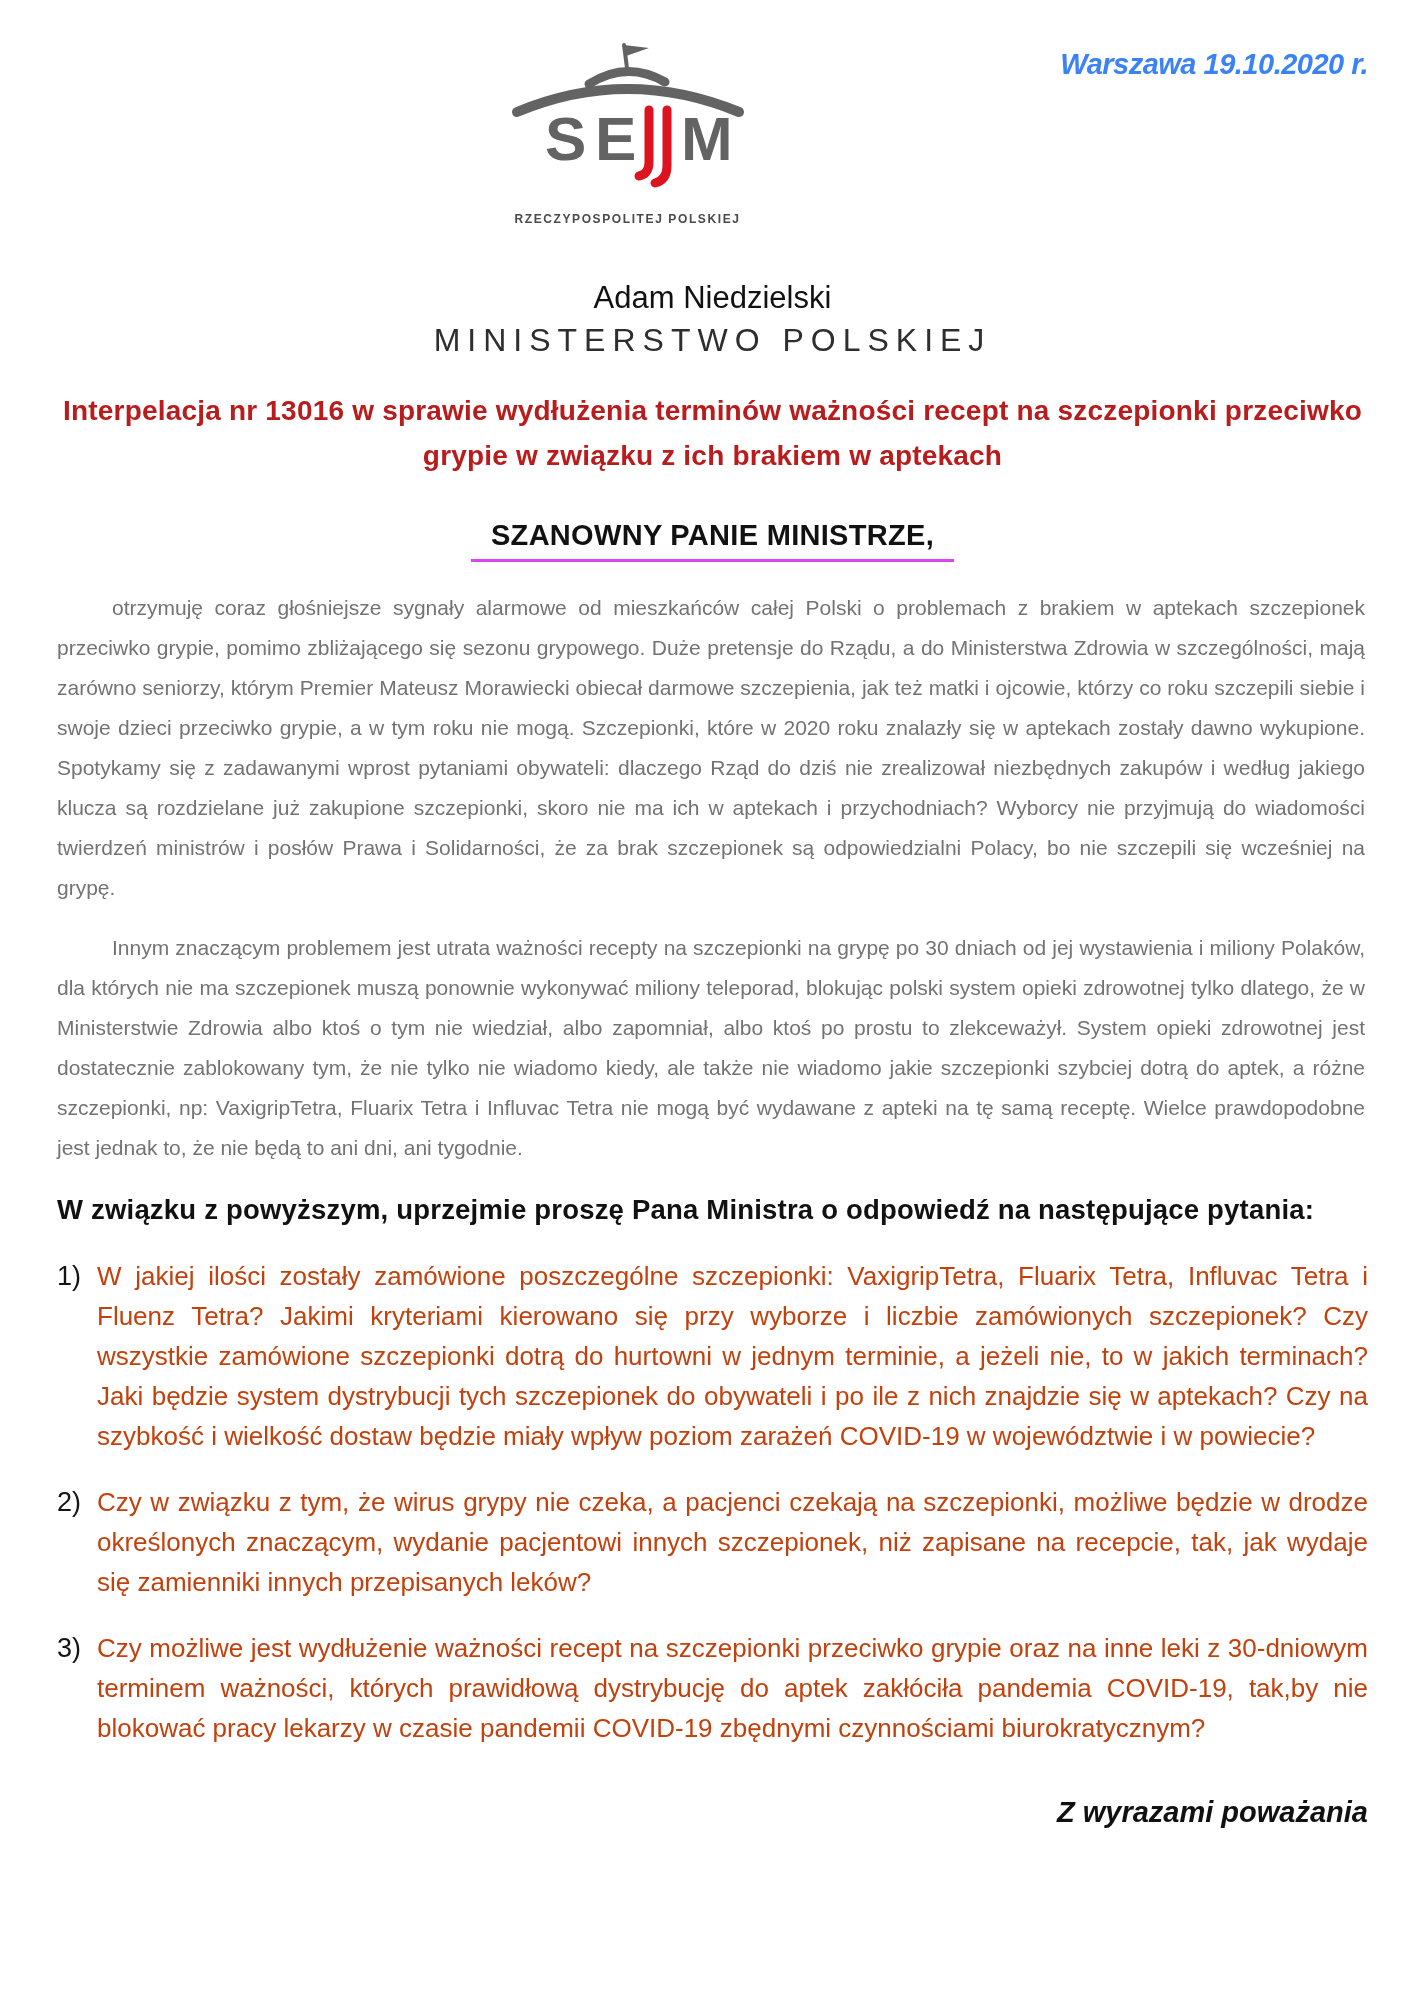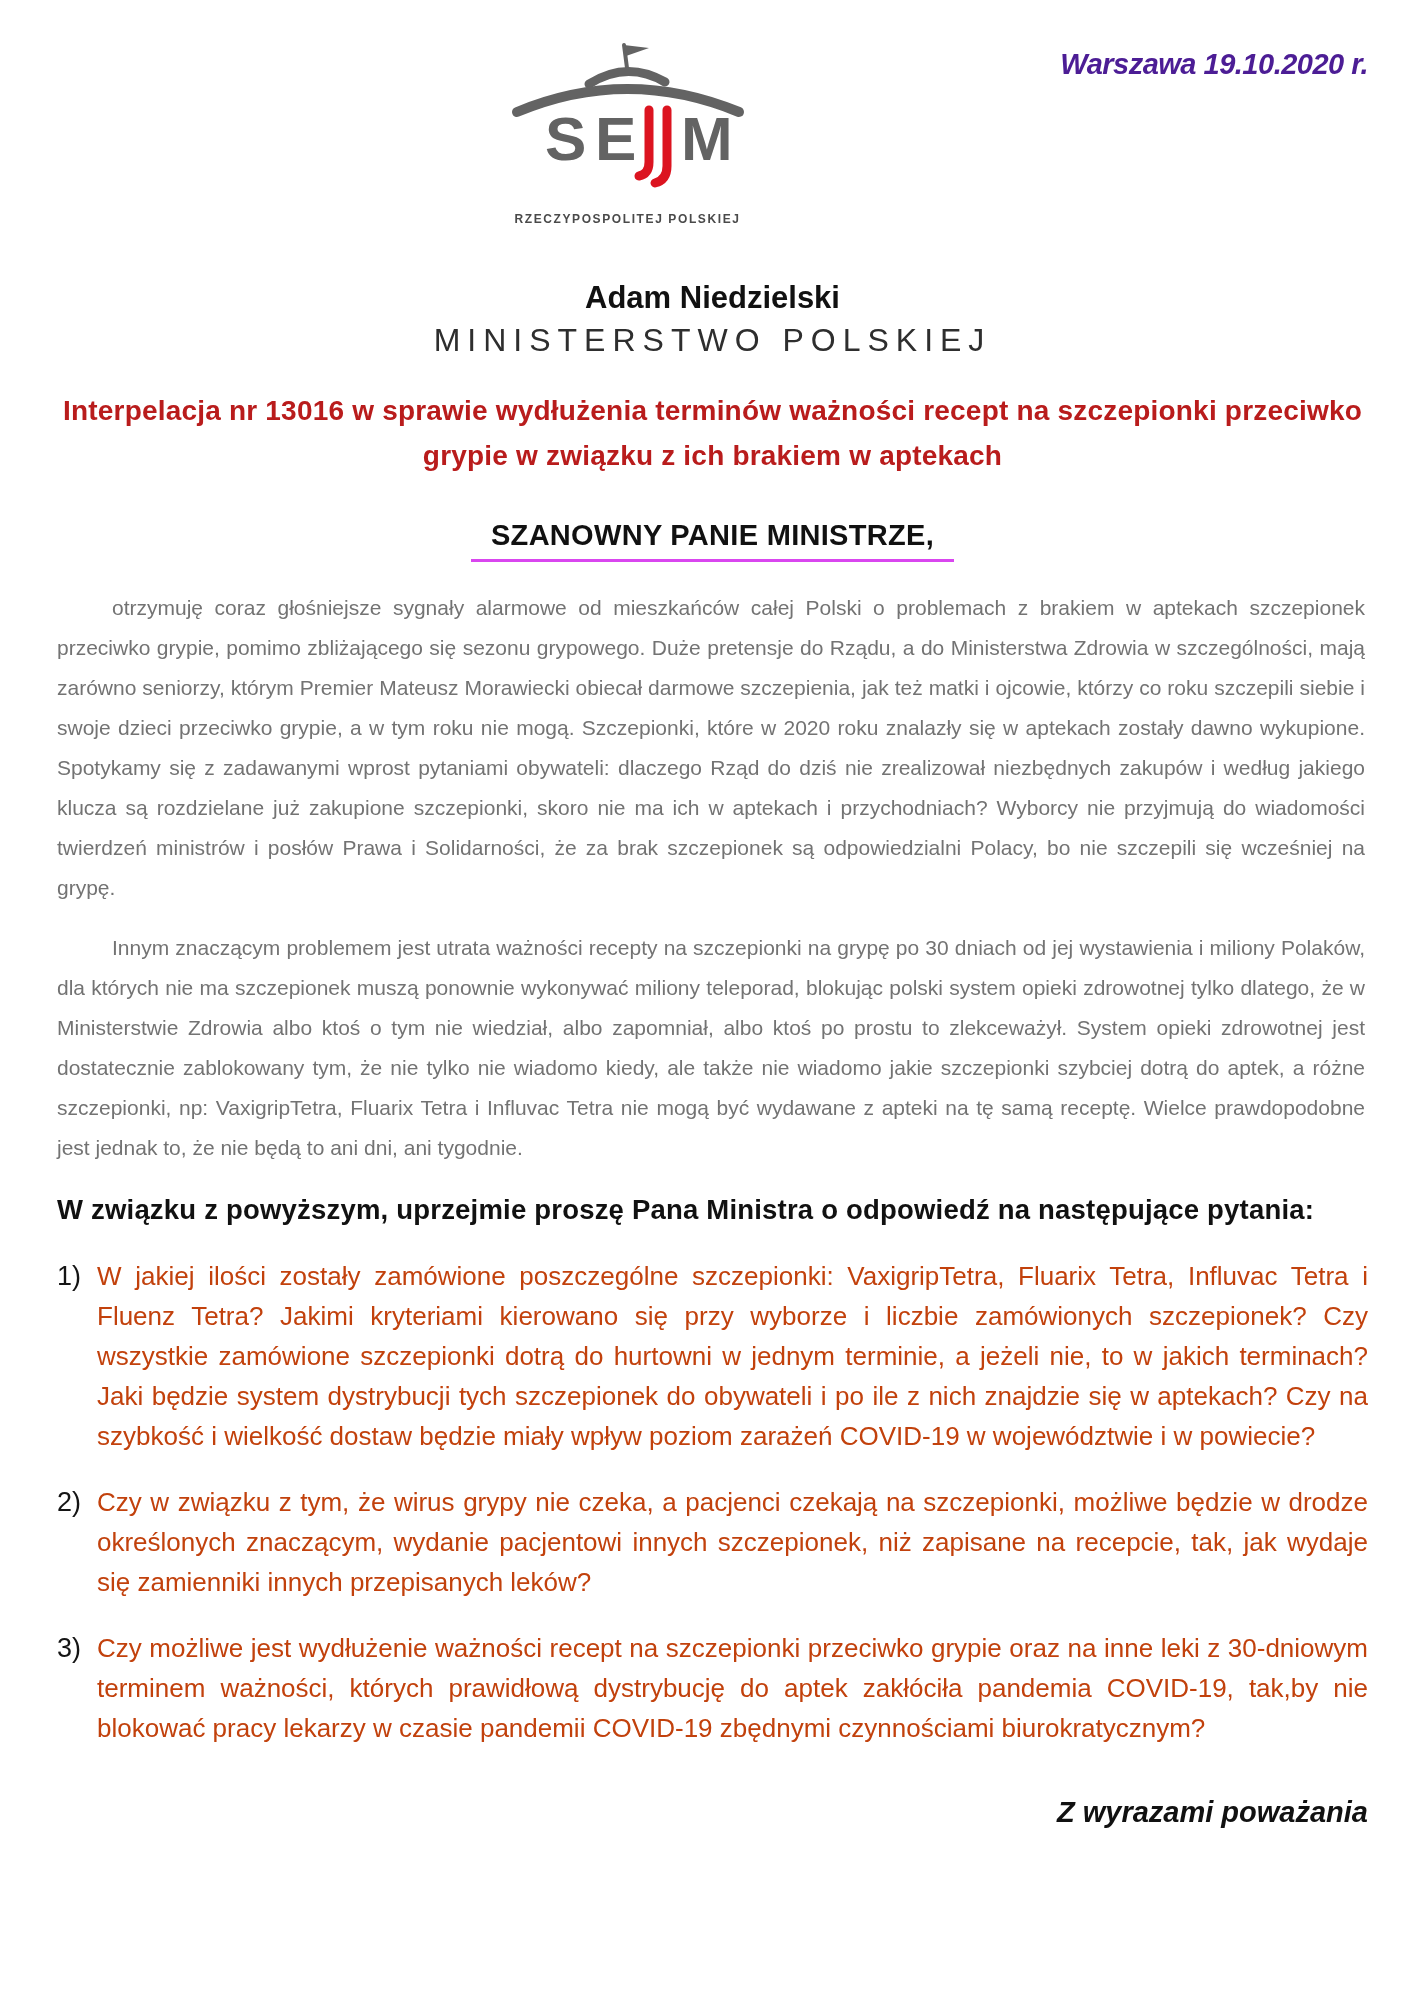--- a/index.html
+++ b/index.html
@@ -12,34 +12,34 @@
     font-family:"Liberation Sans", sans-serif;
     color:#1a1a1a;
     box-sizing:border-box;
     padding:42px 57px 30px 57px;
     overflow:hidden;
   }
   
   .header{position:relative;height:186px;}
   .date{
     position:absolute;top:6px;right:0;
-    font-size:29px;font-weight:bold;font-style:italic;color:#4c1d95;
+    font-size:29px;font-weight:bold;font-style:italic;color:#3b82f6;
     letter-spacing:-0.5px;
   }
   .logo-wrap{
     position:absolute;left:50%;top:0;transform:translateX(-50%) translateX(-85px);
     display:flex;flex-direction:column;align-items:center;
   }
   .logo-sub{
     font-size:12px;font-weight:bold;color:#4a4a4a;
     letter-spacing:1.6px;margin-top:2px;
   }
   
   .recipient{margin-top:52px;text-align:center;}
-  .recipient-name{font-size:31px;font-weight:bold;color:#111;}
+  .recipient-name{font-size:31px;font-weight:normal;color:#111;}
   .recipient-inst{
     font-size:32px;font-weight:300;color:#2e2e2e;
     letter-spacing:7px;margin-top:6px;
   }
   
   .doc-title{
     margin:30px auto 0 auto;max-width:1311px;
     text-align:center;font-size:28px;font-weight:bold;color:#b91c1c;
     line-height:1.6;letter-spacing:0.2px;
   }

